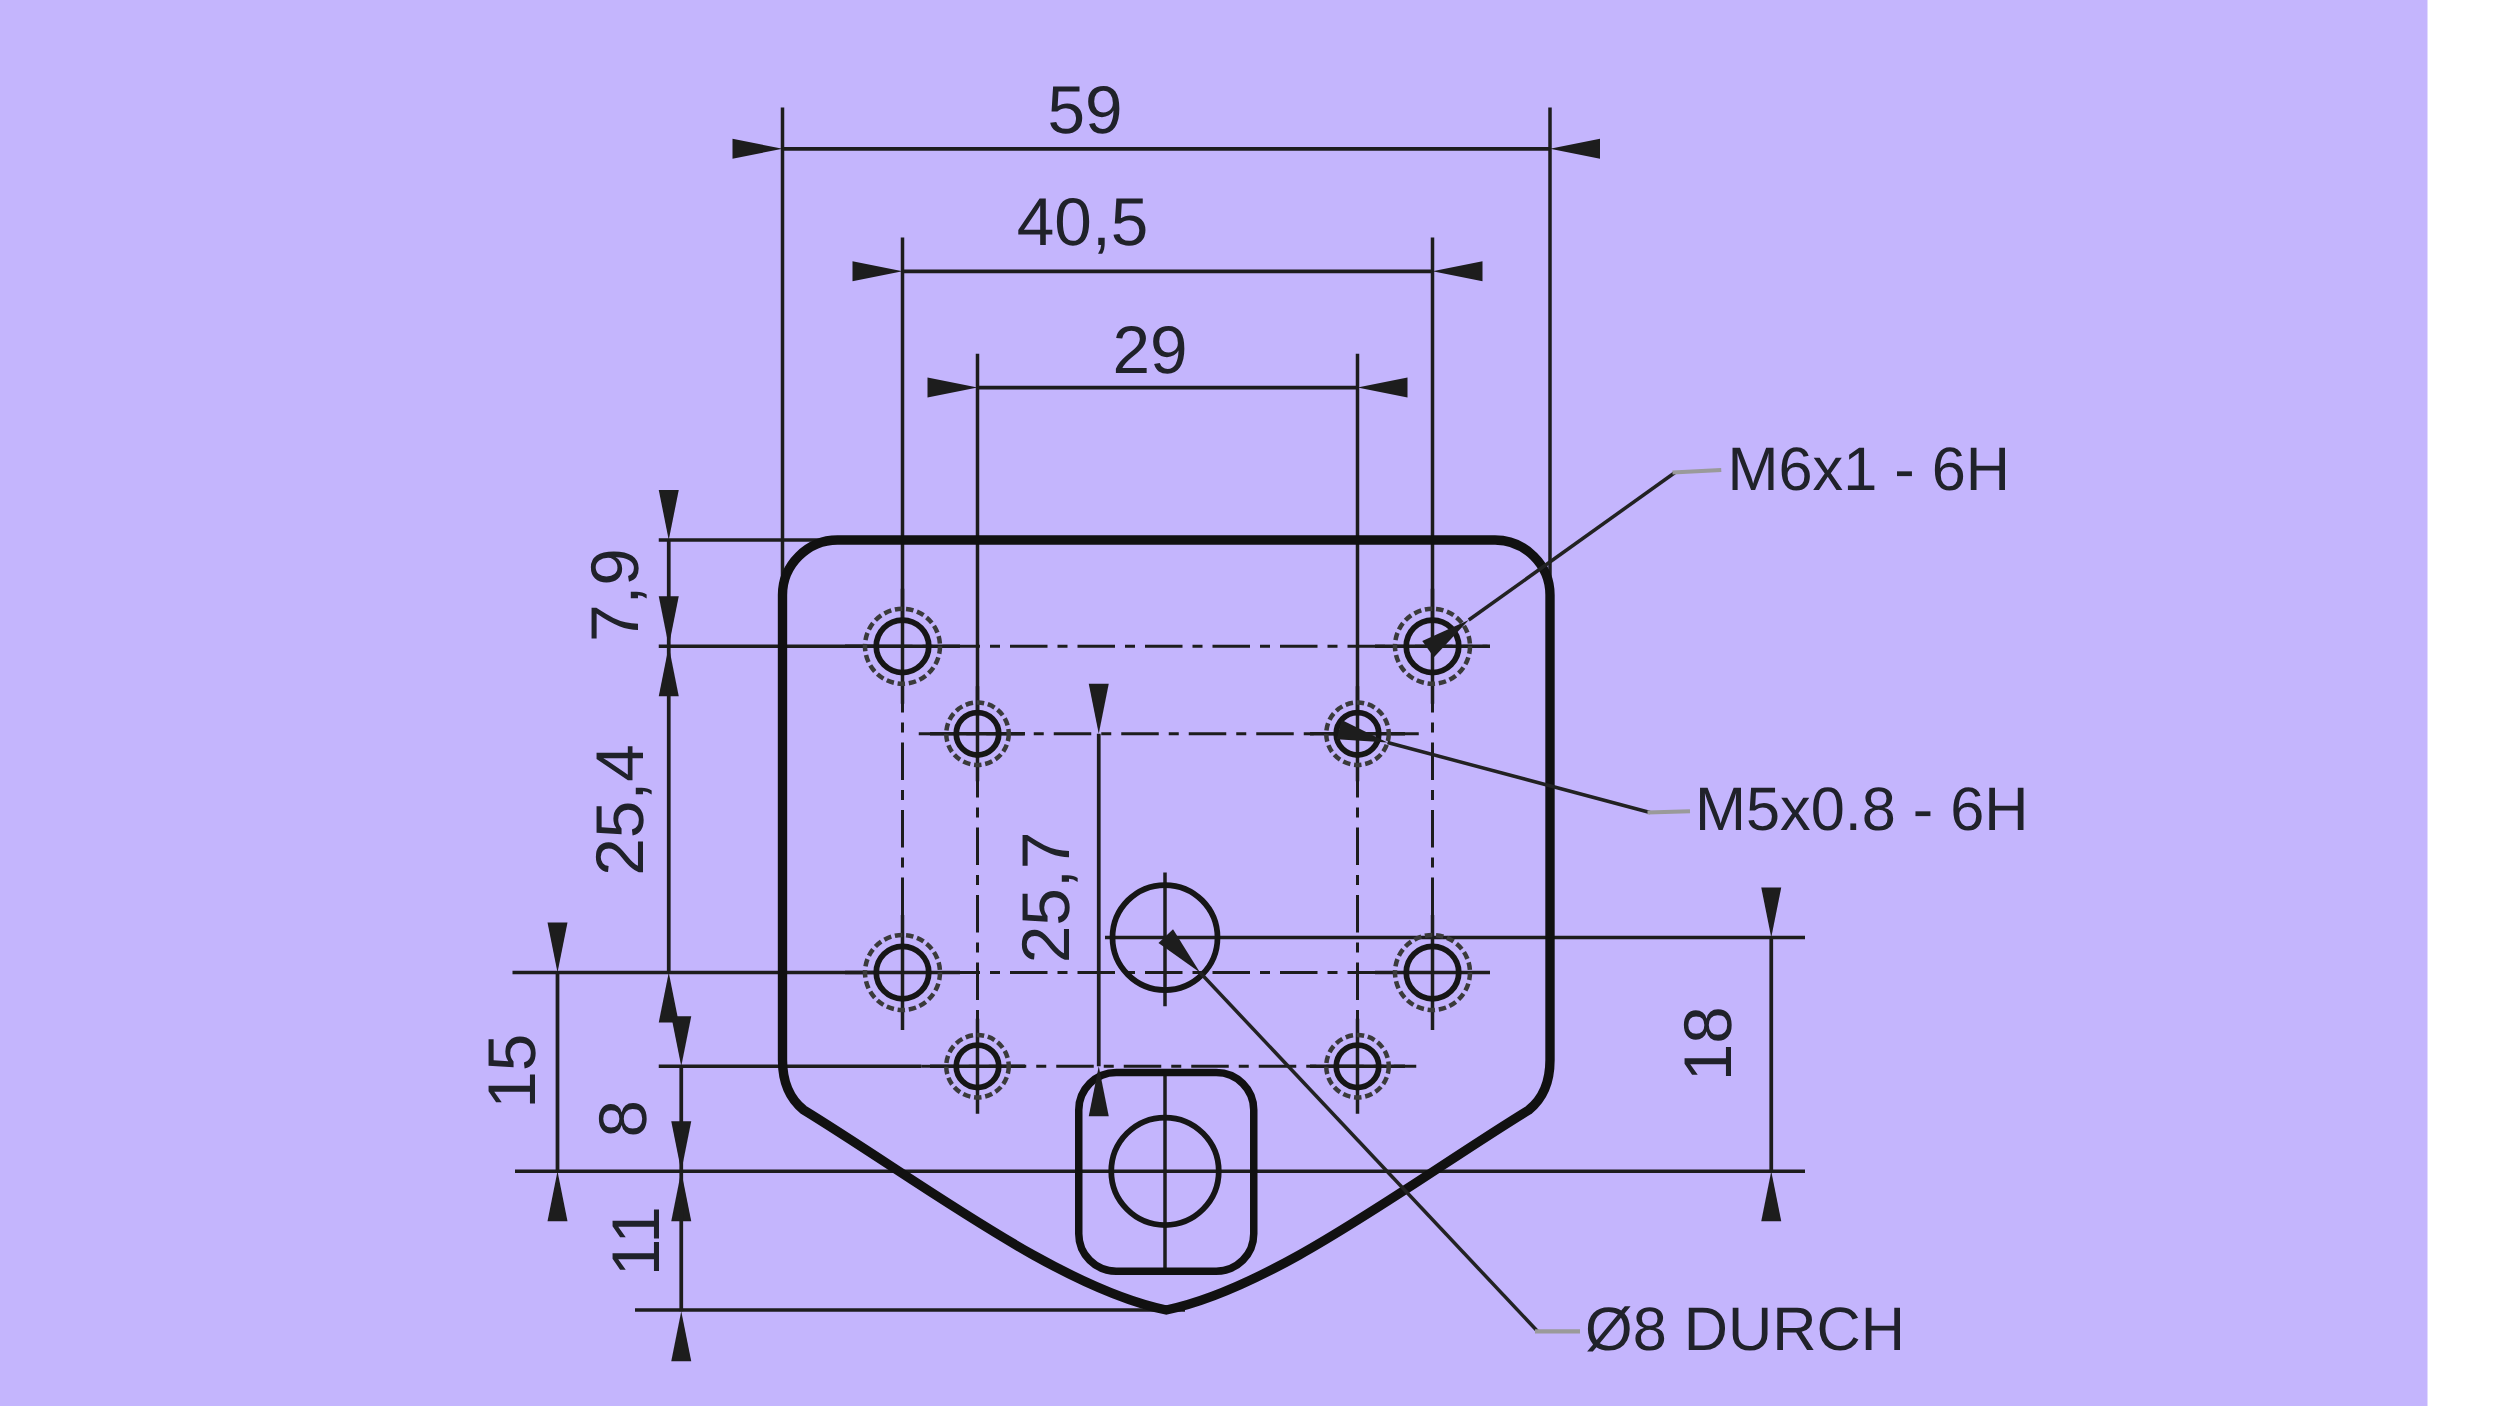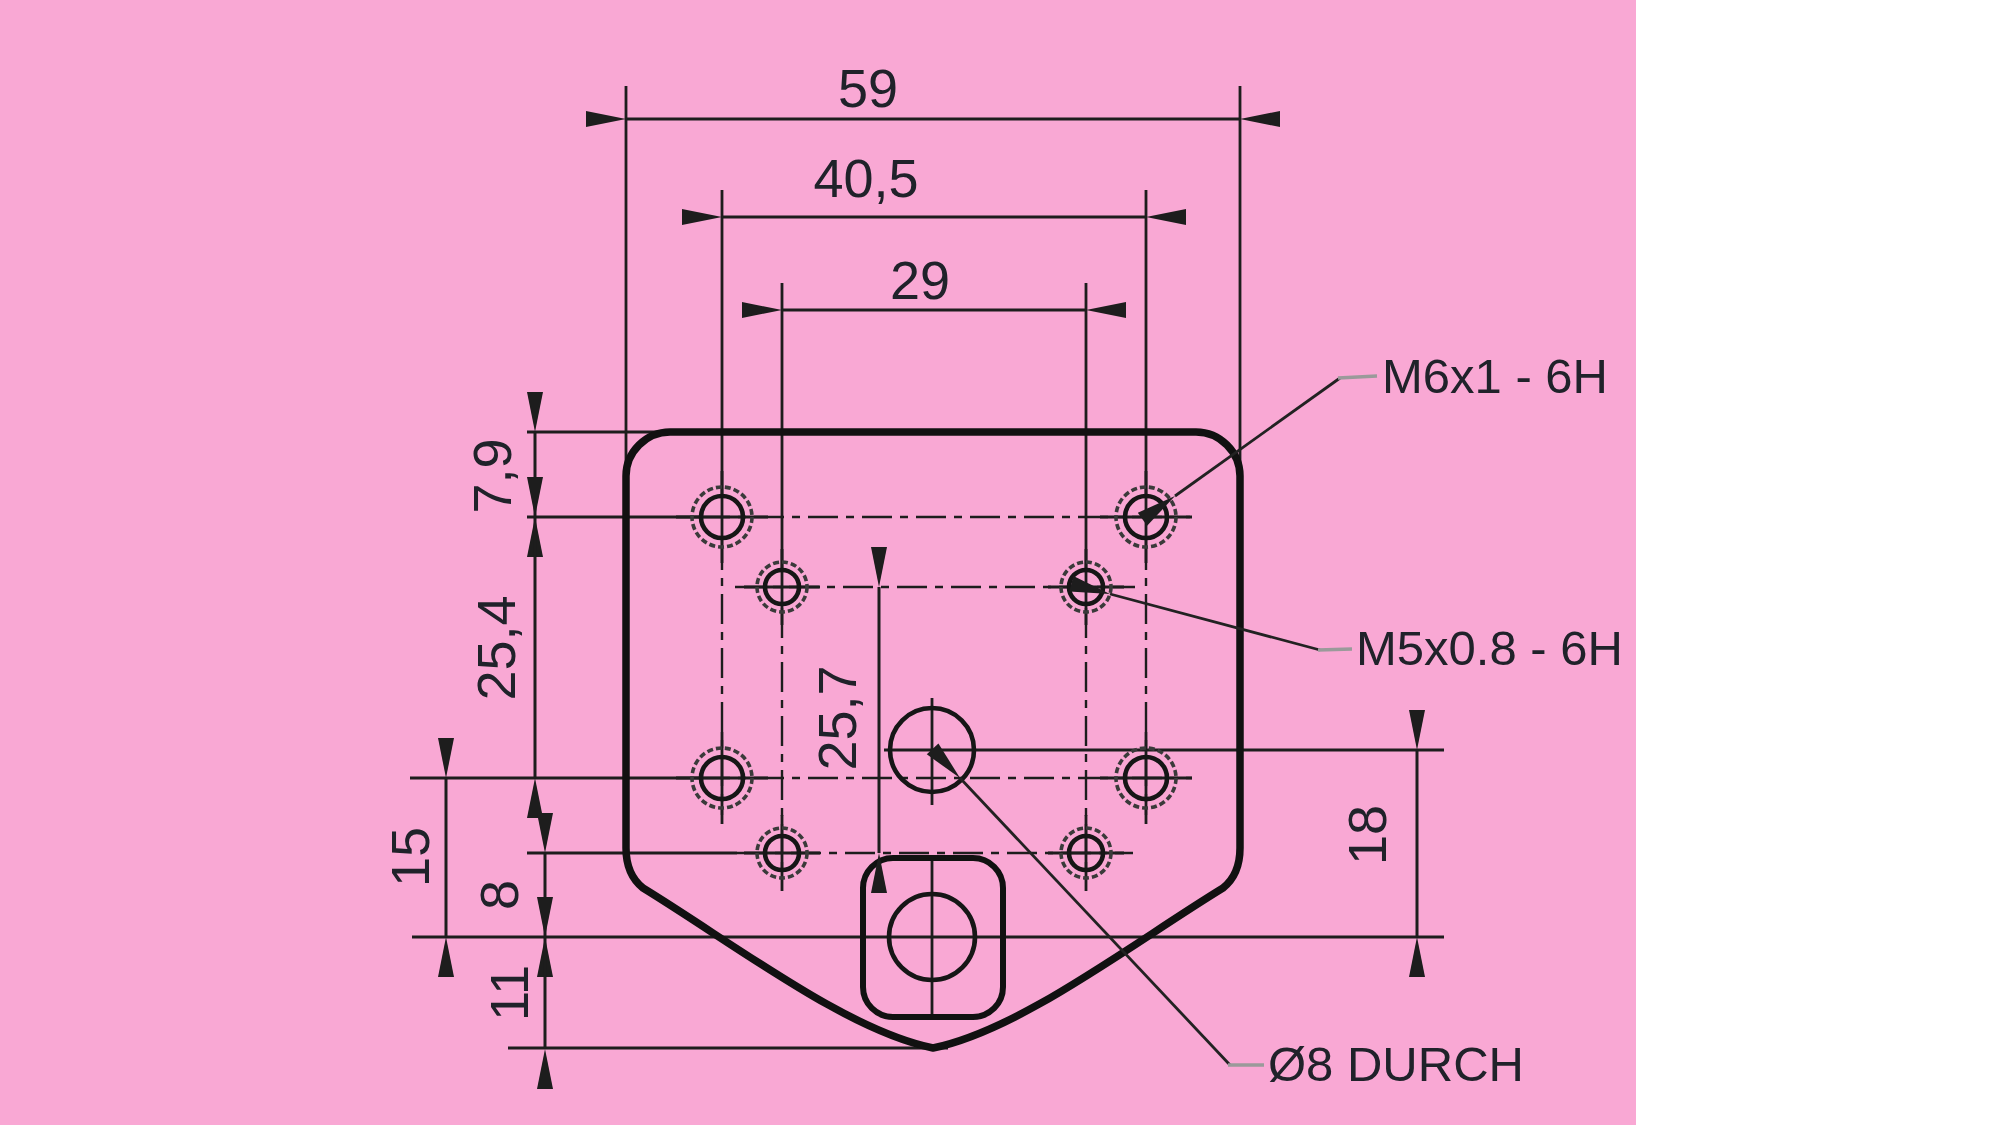--- a/index.html
+++ b/index.html
@@ -1,19 +1,19 @@
 <!DOCTYPE html>
 <html><head>
 <meta charset="utf-8">
 <style>
   html,body{margin:0;padding:0;background:#fff;}
   .stage{
     position:relative;
-    width:1636px;height:1125px;
-    background:#f9a8d4;
+    width:1942px;height:1125px;
+    background:#c4b5fd;
     font-family:"Liberation Sans", sans-serif;
     overflow:hidden;
     text-align:right;
   }
   svg{display:block;}
   .dim-text{
     font-family:"Liberation Sans", sans-serif;
     font-size:54px;
     fill:#20222a;
   }

